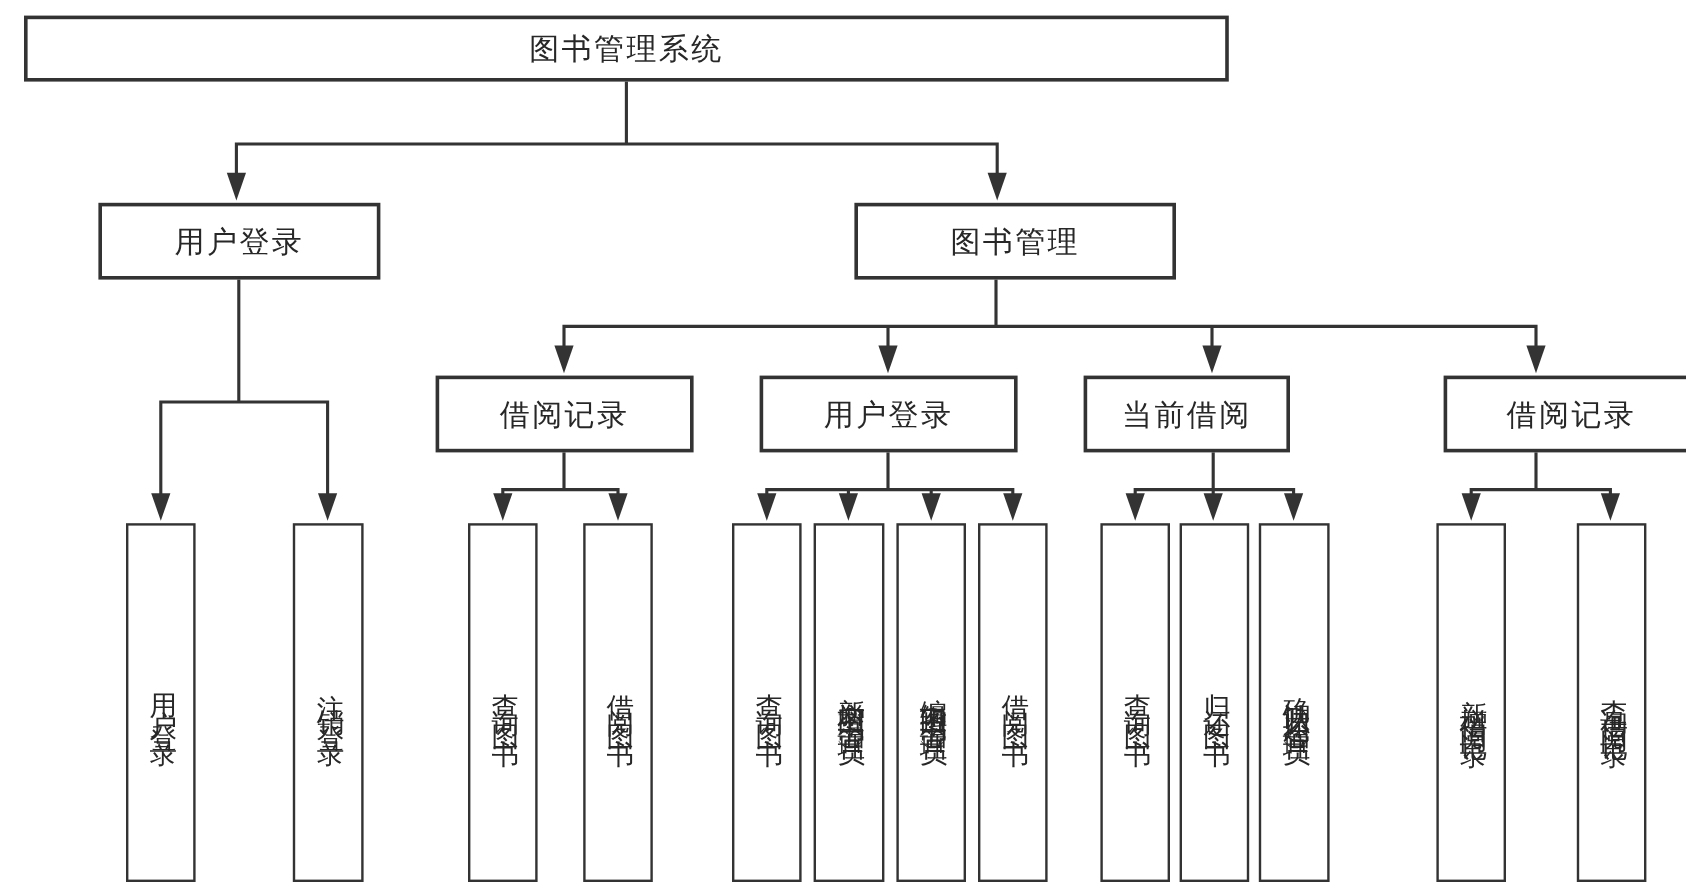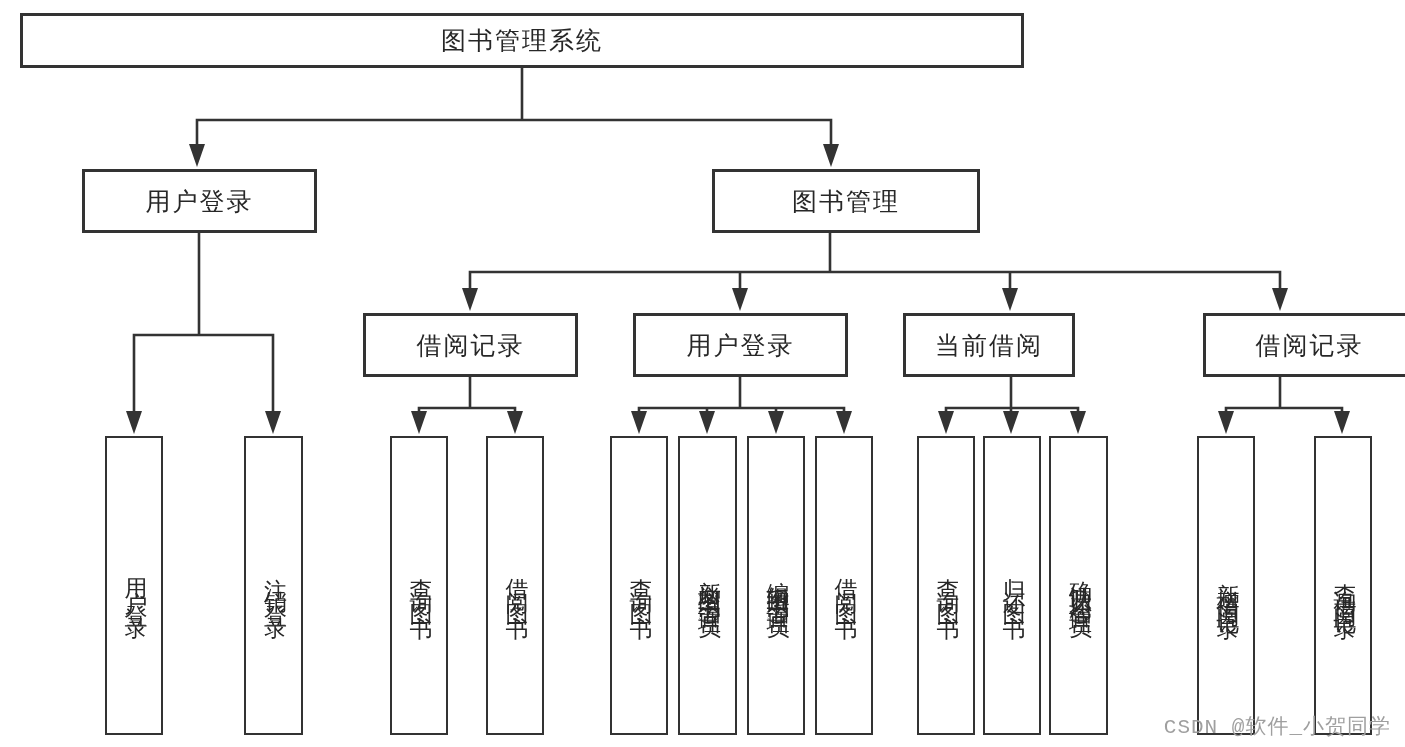--- a/index.html
+++ b/index.html
@@ -160,15 +160,14 @@
     <span class="v-label v9">确认归还（管理员）</span>
   </div>
 
   <div class="box leaf" style="left:1197px; top:436px; width:58px; height:299px">
     <span class="v-label v6">新增借阅记录</span>
   </div>
   <div class="box leaf" style="left:1314px; top:436px; width:58px; height:299px">
     <span class="v-label v6">查询借阅记录</span>
   </div>
 
-  <div class="watermark">CSDN @软件_小贺同学</div>
 
 </div>
 
 </body></html>

